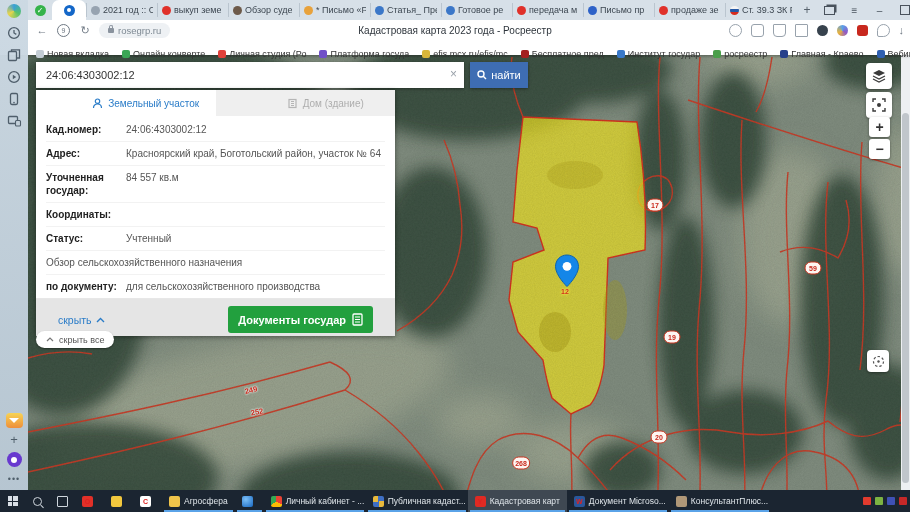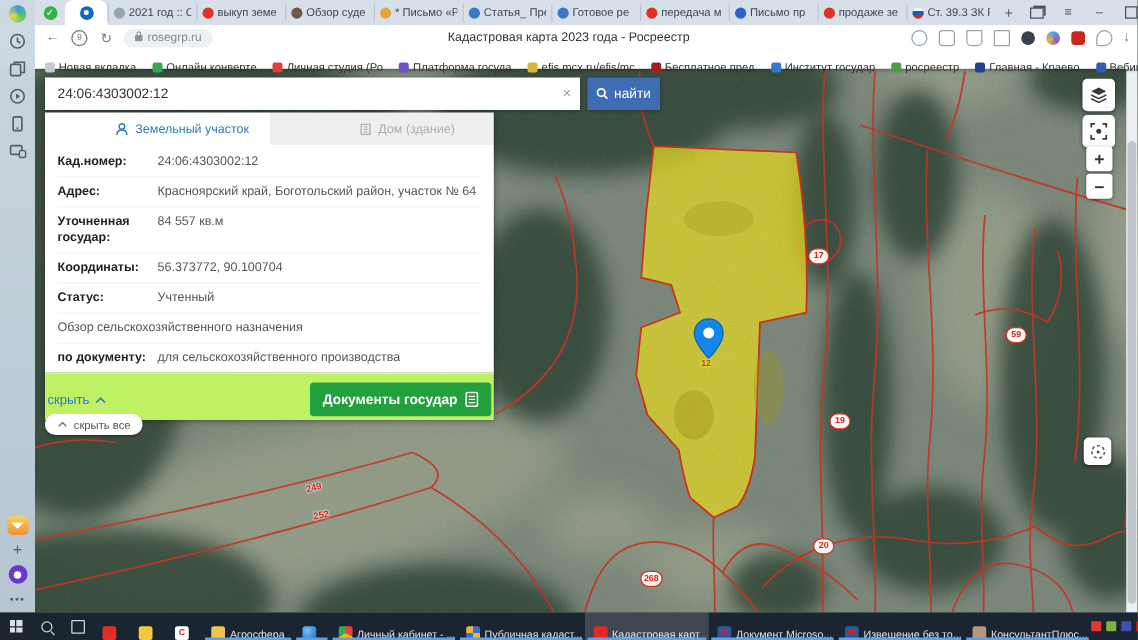--- a/index.html
+++ b/index.html
@@ -52,21 +52,21 @@
   .ptabs{display:flex;height:26px;}
   .ptab{flex:1;display:flex;align-items:center;justify-content:center;gap:5px;font-size:10px;padding-left:40px;}
   .ptab.active{background:#fff;color:#2a7cc8;}
   .ptab.inactive{background:#efefef;color:#aeaeae;}
   .pbody{background:#fff;padding:2px 10px 0;}
   .prow{display:flex;padding:5px 0;font-size:10px;line-height:1.3;}
   .prow + .prow{border-top:1px solid #f2f2f2;}
   .plabel{width:80px;font-weight:bold;color:#222;flex:0 0 80px;}
   .pval{flex:1;color:#555;}
   .plink{color:#2a7cc8;text-decoration:none;cursor:pointer;}
-  .pfooter{display:flex;align-items:center;background:#bef264;padding:7px 2px 3px;border-top:1px solid #e7e7e7;}
+  .pfooter{display:flex;align-items:center;background:#e5e5e5;padding:7px 22px 3px;border-top:1px solid #e7e7e7;}
   .hidelink{color:#2a7cc8;font-size:10.5px;display:flex;gap:4px;align-items:center;cursor:pointer;}
   .docsbtn{margin-left:auto;background:#22a03e;color:#fff;font-size:11px;font-weight:bold;border:none;padding:7px 10px;border-radius:3px;display:flex;gap:6px;align-items:center;font-family:"Liberation Sans",sans-serif;cursor:pointer;}
   .pcaption{background:#fff;text-align:right;font-size:8.5px;color:#3d3d3d;padding:3px 10px 6px;}
   .hideall{position:absolute;left:36px;top:331px;height:17px;background:#fff;border-radius:9px;display:flex;align-items:center;gap:5px;padding:0 10px;font-size:9px;color:#555;box-shadow:0 1px 2px rgba(0,0,0,.4);z-index:12;}
   
   .mbtn{position:absolute;background:#fff;border-radius:4px;box-shadow:0 1px 3px rgba(0,0,0,.4);display:flex;align-items:center;justify-content:center;z-index:12;color:#333;}
   .zoombtn{font-size:14px;font-weight:bold;border-radius:3px;}
   .sb{position:absolute;right:0;top:55px;width:9px;bottom:22px;background:#edf0f2;z-index:11;}
   .sbthumb{position:absolute;left:1px;right:1px;top:58px;height:370px;background:#c0c6cb;border-radius:4px;}
   
@@ -81,21 +81,21 @@
   .alicedot{width:6px;height:6px;border-radius:50%;background:#fff;}
   .sdots{color:#4f5e6b;font-size:9px;letter-spacing:1px;}
   
   .taskbar{position:absolute;left:0;bottom:0;right:0;height:22px;background:#1b2531;z-index:50;display:flex;align-items:stretch;color:#dfe5ea;}
   .tbtn{width:25px;display:flex;align-items:center;justify-content:center;flex:0 0 auto;}
   .winlogo{width:10px;height:10px;display:grid;grid-template-columns:1fr 1fr;grid-template-rows:1fr 1fr;gap:1px;}
   .winlogo span{background:#d9dfe5;}
   .sglass{width:7px;height:7px;border:1.4px solid #cfd6dd;border-radius:50%;position:relative;}
   .sglass::after{content:"";position:absolute;right:-3px;bottom:-3px;width:4px;height:1.4px;background:#cfd6dd;transform:rotate(45deg);}
   .tview{width:9px;height:9px;border:1.2px solid #cfd6dd;border-radius:1px;}
-  .tapp{display:flex;align-items:flex-end;gap:4px;padding:0 7px;font-size:8.5px;white-space:nowrap;max-width:88px;overflow:hidden;position:relative;flex:0 0 auto;}
+  .tapp{display:flex;align-items:center;gap:4px;padding:0 7px;font-size:8.5px;white-space:nowrap;max-width:88px;overflow:hidden;position:relative;flex:0 0 auto;}
   .tapp.active::after{content:"";position:absolute;left:2px;right:2px;bottom:0;height:2px;background:#5aa3e8;}
   .tapp.current{background:rgba(255,255,255,.16);}
   .tico{width:11px;height:11px;border-radius:2px;flex:0 0 11px;display:flex;align-items:center;justify-content:center;font-size:7px;font-weight:bold;color:#fff;}
   .tray{margin-left:auto;display:flex;align-items:center;gap:4px;padding-right:3px;}
   .trico{width:8px;height:8px;border-radius:1px;flex:0 0 8px;}
 </style>
 </head>
 <body>
 
 <div id="app">
@@ -240,21 +240,20 @@
         <div class="prow">
           <div class="plabel">Адрес:</div>
           <div class="pval"><span>Красноярский край, Боготольский район, участок № 64</span> <a class="plink"></a></div>
         </div>
         <div class="prow">
           <div class="plabel">Уточненная государ:</div>
           <div class="pval"><span>84 557 кв.м</span> <a class="plink"></a></div>
         </div>
         <div class="prow">
           <div class="plabel">Координаты:</div>
-          <div class="pval"><span>56.373772, 90.100704</span> <a class="plink"></a></div>
         </div>
         <div class="prow">
           <div class="plabel">Статус:</div>
           <div class="pval"><span>Учтенный</span> <a class="plink"></a></div>
         </div>
         <div class="prow">
           <div class="pval"><span>Обзор сельскохозяйственного назначения</span> <a class="plink"></a></div>
         </div>
         <div class="prow">
           <div class="plabel">по документу:</div>
@@ -522,24 +521,20 @@
       </div>
       <div class="tapp active current">
         <span class="tico" style="color: rgb(221, 34, 34); background: rgb(224, 42, 35);">Y</span>
         <span>Кадастровая карт</span>
       </div>
       <div class="tapp active">
         <span class="tico" style="color: rgb(221, 34, 34); background: rgb(43, 87, 154);">W</span>
         <span>Документ Microso...</span>
       </div>
       <div class="tapp active">
-        <span class="tico" style="color: rgb(221, 34, 34); background: rgb(43, 87, 154);">W</span>
-        <span>Извещение без то...</span>
-      </div>
-      <div class="tapp active">
         <span class="tico" style="color: rgb(221, 34, 34); background: rgb(176, 152, 120);"></span>
         <span>КонсультантПлюс...</span>
       </div>
     <div class="tray">
       <span class="trico" style="background: rgb(226, 59, 46);"></span>
         <span class="trico" style="background: rgb(124, 179, 66);"></span>
         <span class="trico" style="background: rgb(63, 81, 181);"></span>
         <span class="trico" style="background: rgb(198, 40, 40);"></span>
 
     </div>

